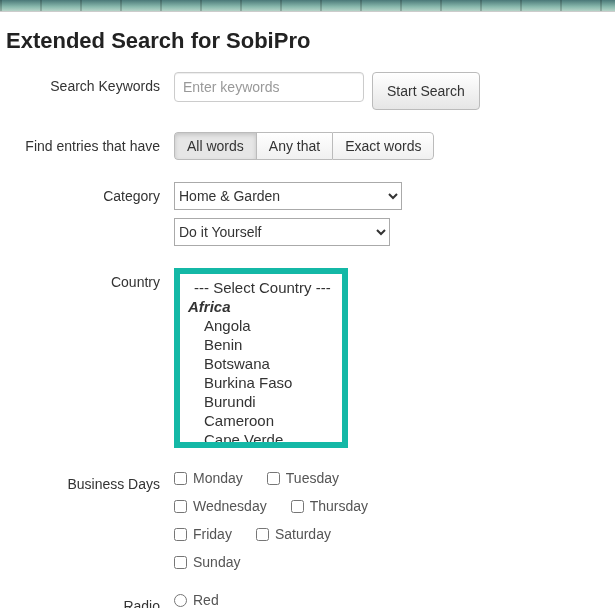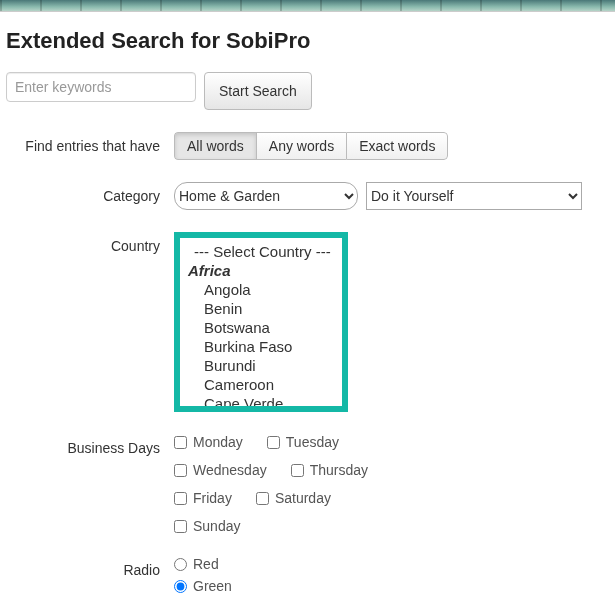--- a/index.html
+++ b/index.html
@@ -88,21 +88,21 @@
     background: #e6e6e6;
     box-shadow: inset 0 2px 4px rgba(0,0,0,0.15);
   }
   select.drop {
     height: 28px;
     font-size: 14px;
     border: 1px solid #aaa;
     background: #fff;
     color: #333;
   }
-  .cat1 { width: 184px; border-radius: 13px; }
+  .cat1 { width: 228px; }
   .cat2 { width: 216px; }
   .listbox {
     width: 174px;
     height: 180px;
     border: 6px solid #14b8a6;
     overflow-y: scroll;
     background: #fff;
     padding: 4px 0 4px 0;
     font-size: 15px;
     color: #333;
@@ -137,32 +137,33 @@
 </head>
 <body>
 
 <div class="banner"></div>
 
 <div class="content">
 
   <h1 class="page-title">Extended Search for SobiPro</h1>
 
   <div class="form-row">
+    <div class="form-label">Search Keywords</div>
     <div class="form-control-area">
       <input type="text" class="text-input" placeholder="Enter keywords" style="">
       <button class="btn">Start Search</button>
     </div>
   </div>
 
   <div class="form-row">
     <div class="form-label">Find entries that have</div>
     <div class="form-control-area">
       <div class="btn-group">
         <div class="seg active">All words</div>
-        <div class="seg">Any words</div>
+        <div class="seg">Any that</div>
         <div class="seg">Exact words</div>
       </div>
     </div>
   </div>
 
   <div class="form-row">
     <div class="form-label">Category</div>
     <div class="form-control-area">
       <select class="drop cat1">
         <option>Home &amp; Garden</option>

